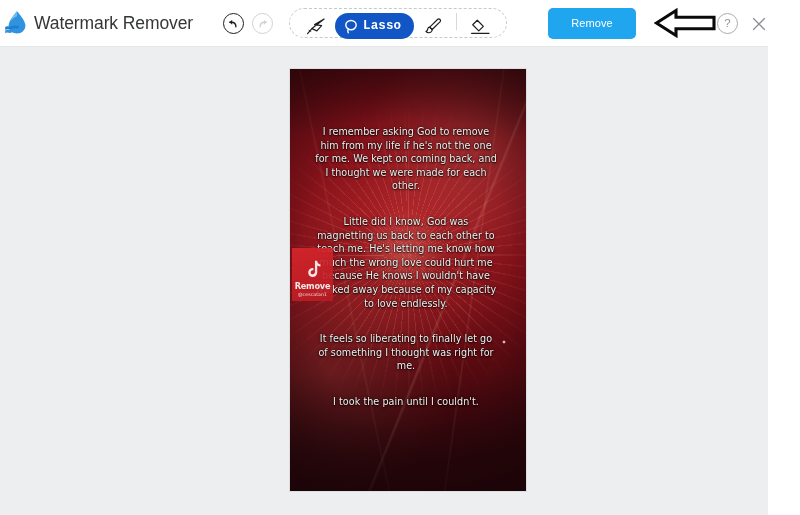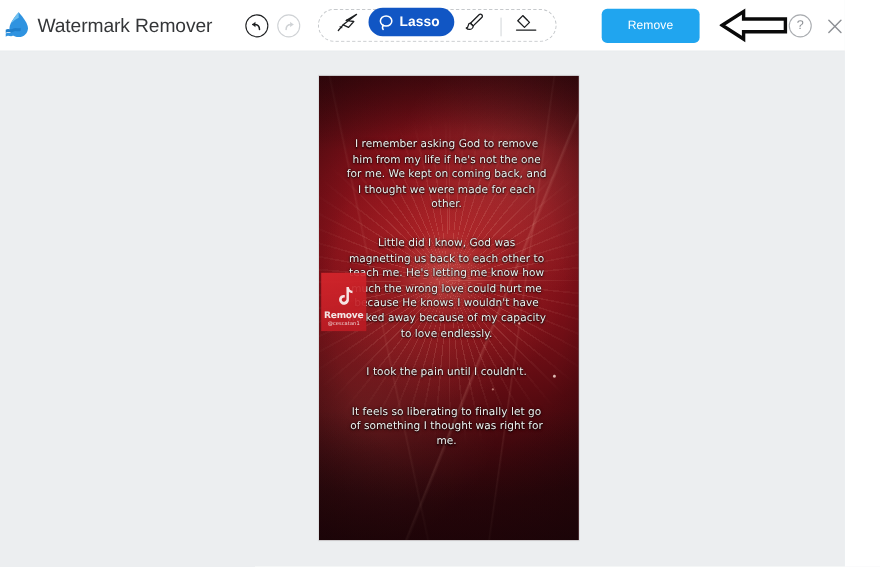--- a/index.html
+++ b/index.html
@@ -71,28 +71,29 @@
     align-items: center;
     justify-content: center;
     box-sizing: border-box;
   }
   .circ-btn.active { border: 1.6px solid #1d1f21; }
   .circ-btn.disabled { border: 1.6px solid #cfd2d5; }
 
   
   .tool-cluster {
     display: flex;
-    align-items: flex-end;
+    align-items: flex-start;
     gap: 2px;
     margin-left: 16px;
     padding: 4px 9px;
     border: 1px dashed #c6c9cc;
     border-radius: 20px;
     height: 30px;
     box-sizing: border-box;
+    font-family: Liberation Mono, monospace;
   }
   .tool-btn {
     width: 34px;
     height: 26px;
     display: flex;
     align-items: center;
     justify-content: center;
     border-radius: 13px;
     background: transparent;
   }
@@ -415,22 +416,22 @@
       <div class="bg-base"></div>
       <div class="bg-glow"></div>
       <div class="bg-rays"></div>
       <div class="bg-streaks"></div>
       <div class="bg-sparks"></div>
       <div class="bg-vignette"></div>
 
       <div class="media-text">
         <div class="caption">I remember asking God to remove him from my life if he's not the one for me. We kept on coming back, and I thought we were made for each other.</div>
         <div class="caption gap-lg">Little did I know, God was magnetting us back to each other to teach me. He's letting me know how much the wrong love could hurt me because He knows I wouldn't have walked away because of my capacity to love endlessly.</div>
+        <div class="caption gap-lg">It feels so liberating to finally let go of something I thought was right for me.</div>
         <div class="caption gap-lg">I took the pain until I couldn't.</div>
-        <div class="caption gap-lg">It feels so liberating to finally let go of something I thought was right for me.</div>
       </div>
 
       <div class="tiktok-watermark">
         <svg class="tiktok-note" viewBox="0 0 18 21" xmlns="http://www.w3.org/2000/svg">
           <path d="M11.6 0.8 L13.9 0.8 C14.2 3.1 15.4 4.4 17.4 4.6 L17.4 6.9 C16.1 6.9 15.0 6.5 14.0 5.8 L14.0 13.2 C14.0 16.9 10.3 19.1 7.1 17.4 C4.0 15.8 3.6 11.5 6.3 9.4 C7.3 8.6 8.7 8.3 10.0 8.6 L10.0 11.0 C8.3 10.5 6.9 11.8 7.1 13.3 C7.3 14.6 8.8 15.4 10.0 14.8 C10.9 14.4 11.6 13.5 11.6 12.4 Z" fill="#f6e3e3"></path>
         </svg>
         <div class="tiktok-wordmark">Remove</div>
         <div class="tiktok-handle">@cescatan1</div>
       </div>
     </div>

